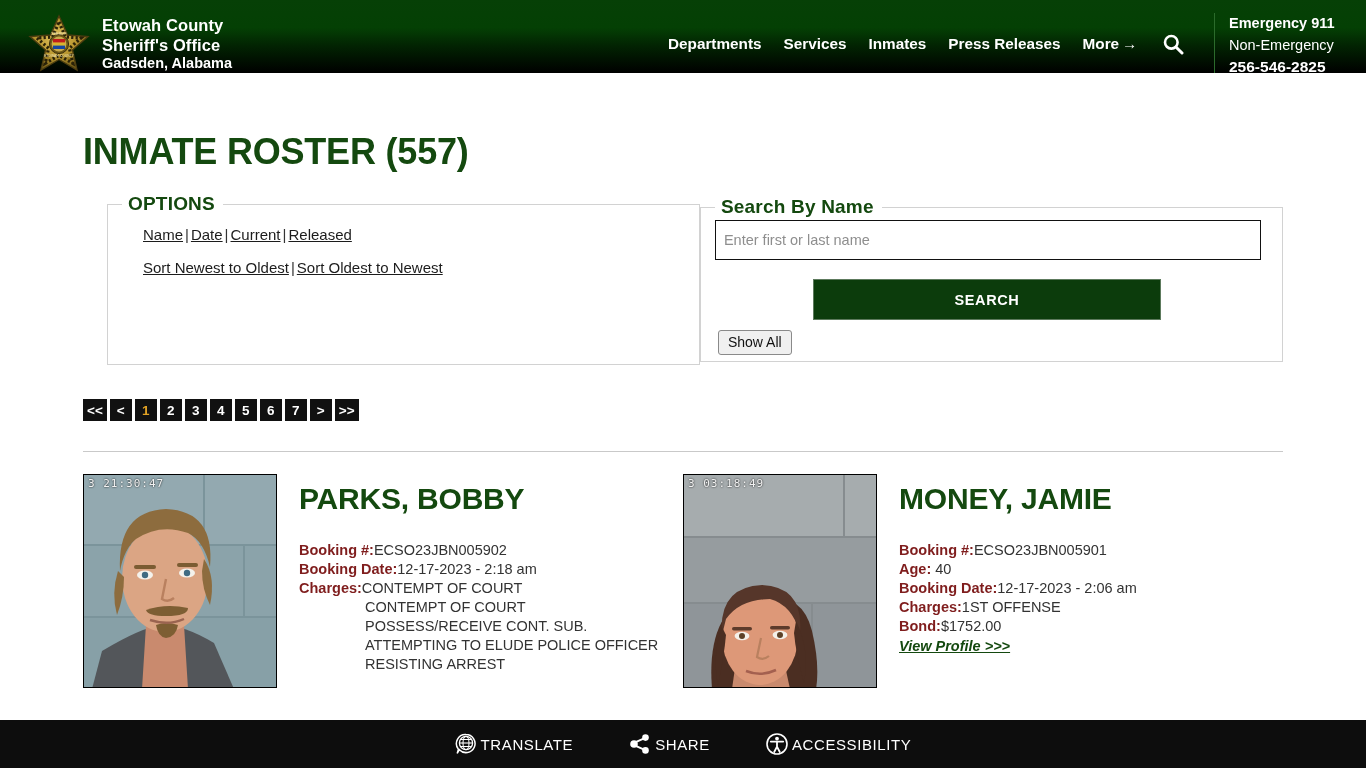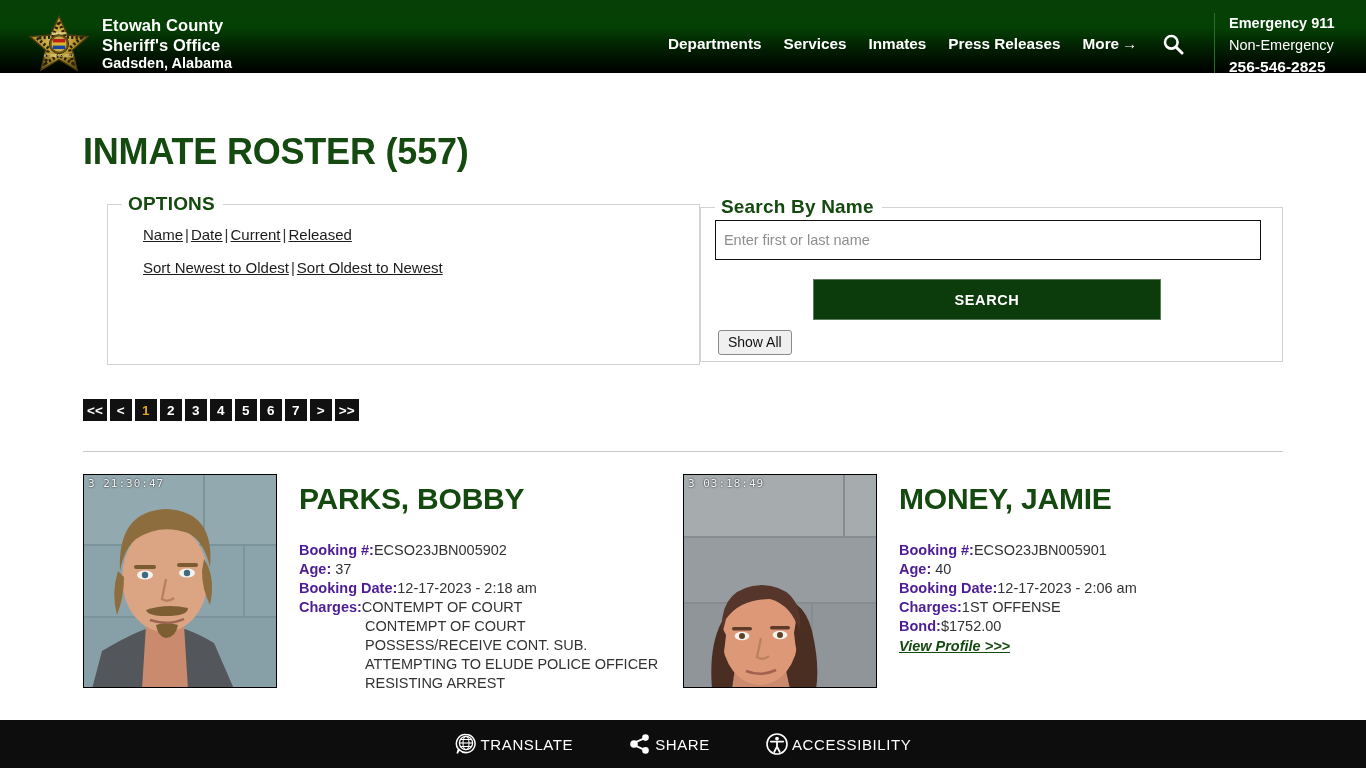--- a/index.html
+++ b/index.html
@@ -231,35 +231,35 @@
   .mug .wall { position: absolute; inset: 0; }
   .mug .ts {
     position: absolute;
     top: 2px; left: 4px;
     color: #f2f2f2;
     font-size: 11px;
     font-family: "DejaVu Sans Mono", monospace;
     letter-spacing: 1px;
     text-shadow: 0 0 2px #000;
   }
-  .info { padding-left: 10px; padding-top: 8px; margin-left: 12px; }
+  .info { padding-left: 22px; padding-top: 8px; }
   .inmate-name {
     margin: 0;
     font-size: 30px;
     font-weight: bold;
     color: #14490f;
     letter-spacing: -.2px;
   }
   .fields {
     margin-top: 25px;
     font-size: 14.5px;
     line-height: 19px;
     color: #333;
   }
-  .fields b { color: #4c1d95; }
+  .fields b { color: #7f1d1d; }
   .charge-line { display: block; }
   .charge-indent { padding-left: 66px; }
   .profile-link {
     display: inline-block;
     margin-top: 1px;
     font-size: 14.5px;
     font-weight: bold;
     font-style: italic;
     color: #14490f;
     text-decoration: underline;
@@ -422,21 +422,20 @@
           <path d="M72 150 Q82 146 94 150 Q92 162 82 163 Q74 162 72 150 Z" fill="#7d5e33"></path>
 
           <path d="M66 145 Q84 151 100 144" fill="none" stroke="#9a6450" stroke-width="2.4"></path>
         </svg>
         <span class="ts">3  21:30:47</span>
       </div>
       <div class="info">
         <h2 class="inmate-name">PARKS, BOBBY</h2>
         <div class="fields">
           <div><b>Booking #:</b><span>ECSO23JBN005902</span></div>
-          <div><b>Age:</b> <span>37</span></div>
           <div><b>Booking Date:</b><span>12-17-2023 - 2:18 am</span></div>
           <div>
             <b>Charges:</b><span>CONTEMPT OF COURT</span>
             <span class="charge-line charge-indent">CONTEMPT OF COURT</span>
             <span class="charge-line charge-indent">POSSESS/RECEIVE CONT. SUB.</span>
             <span class="charge-line charge-indent">ATTEMPTING TO ELUDE POLICE OFFICER</span>
             <span class="charge-line charge-indent">RESISTING ARREST</span>
           </div>
         </div>
       </div>

